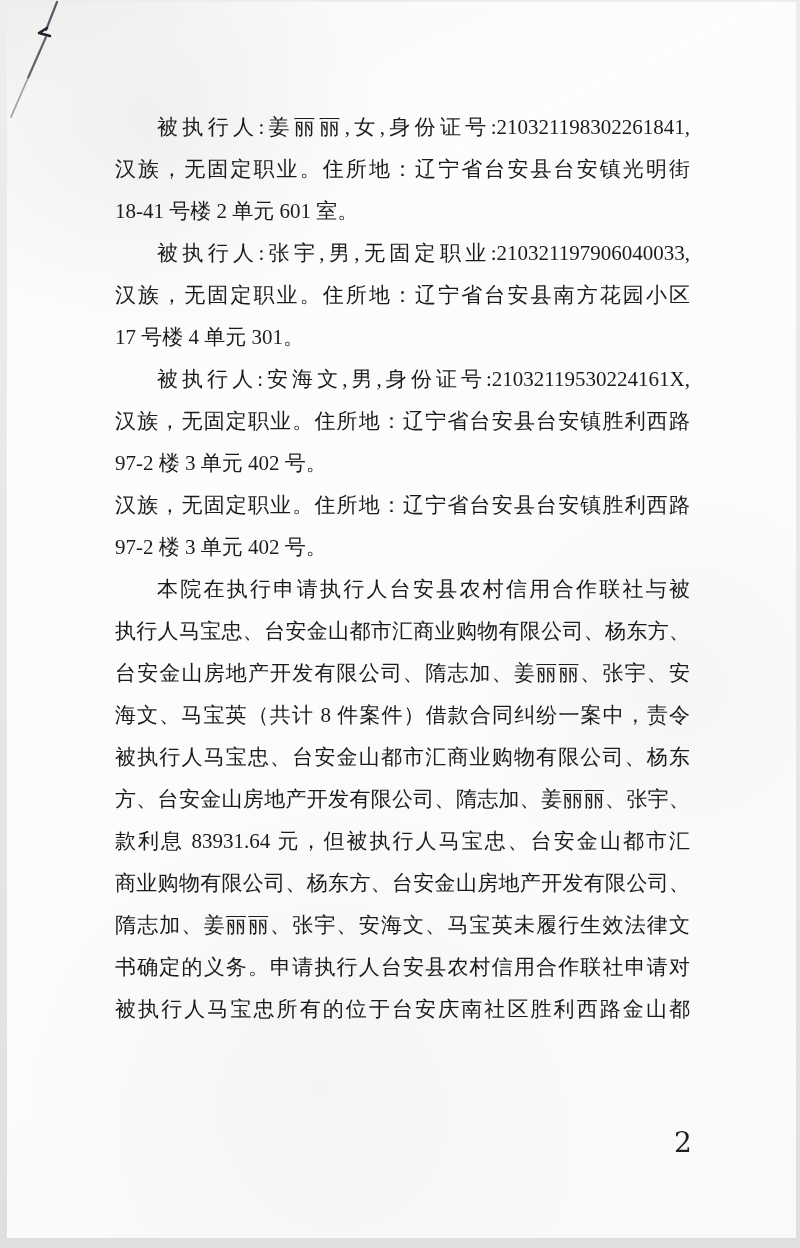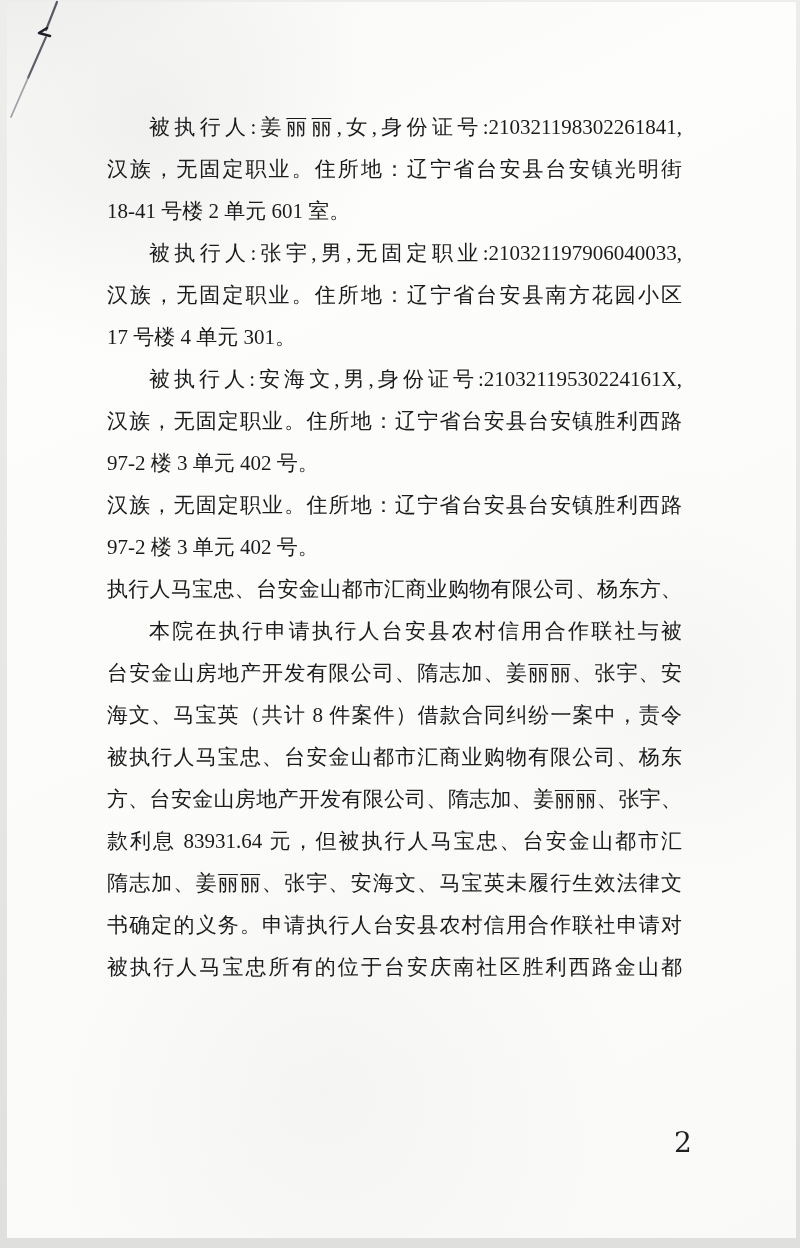--- a/index.html
+++ b/index.html
@@ -31,21 +31,21 @@
       radial-gradient(circle at 40% 88%, rgba(222,222,220,0.20) 0%, rgba(222,222,220,0) 25%),
       linear-gradient(155deg, #f0f0ee 0%, #f9f9f7 7%, #fdfdfb 22%, #fbfbf9 70%, #f9f9f7 100%);
   }
   .artifact {
     position: absolute;
     left: 0;
     top: 0;
   }
   .doc {
     position: absolute;
-    left: 107px;
+    left: 115px;
     top: 106px;
     width: 575px;
     font-family: "Liberation Serif", "DejaVu Serif", serif;
     font-size: 21px;
     line-height: 42px;
     color: #1b1b1d;
     letter-spacing: 0;
   }
   .para {
     margin: 0;
@@ -108,27 +108,28 @@
       <div class="line">汉族，无固定职业。住所地：辽宁省台安县台安镇胜利西路</div>
       <div class="line end">97-2 楼 3 单元 402 号。</div>
     </div>
 
     <div class="para">
       <div class="line">汉族，无固定职业。住所地：辽宁省台安县台安镇胜利西路</div>
       <div class="line end">97-2 楼 3 单元 402 号。</div>
     </div>
 
     <div class="para">
+      <div class="line first">本院在执行申请执行人台安县农村信用合作联社与被</div>
       <div class="line">执行人马宝忠、台安金山都市汇商业购物有限公司、杨东方、</div>
-      <div class="line first">本院在执行申请执行人台安县农村信用合作联社与被</div>
       <div class="line">台安金山房地产开发有限公司、隋志加、姜丽丽、张宇、安</div>
       <div class="line">海文、马宝英（共计 8 件案件）借款合同纠纷一案中，责令</div>
       <div class="line">被执行人马宝忠、台安金山都市汇商业购物有限公司、杨东</div>
       <div class="line">方、台安金山房地产开发有限公司、隋志加、姜丽丽、张宇、</div>
       <div class="line">款利息 83931.64 元，但被执行人马宝忠、台安金山都市汇</div>
+      <div class="line">商业购物有限公司、杨东方、台安金山房地产开发有限公司、</div>
       <div class="line">隋志加、姜丽丽、张宇、安海文、马宝英未履行生效法律文</div>
       <div class="line">书确定的义务。申请执行人台安县农村信用合作联社申请对</div>
       <div class="line">被执行人马宝忠所有的位于台安庆南社区胜利西路金山都</div>
     </div>
 
   </div>
 
   <div class="pageno">2</div>
 </div>
 

